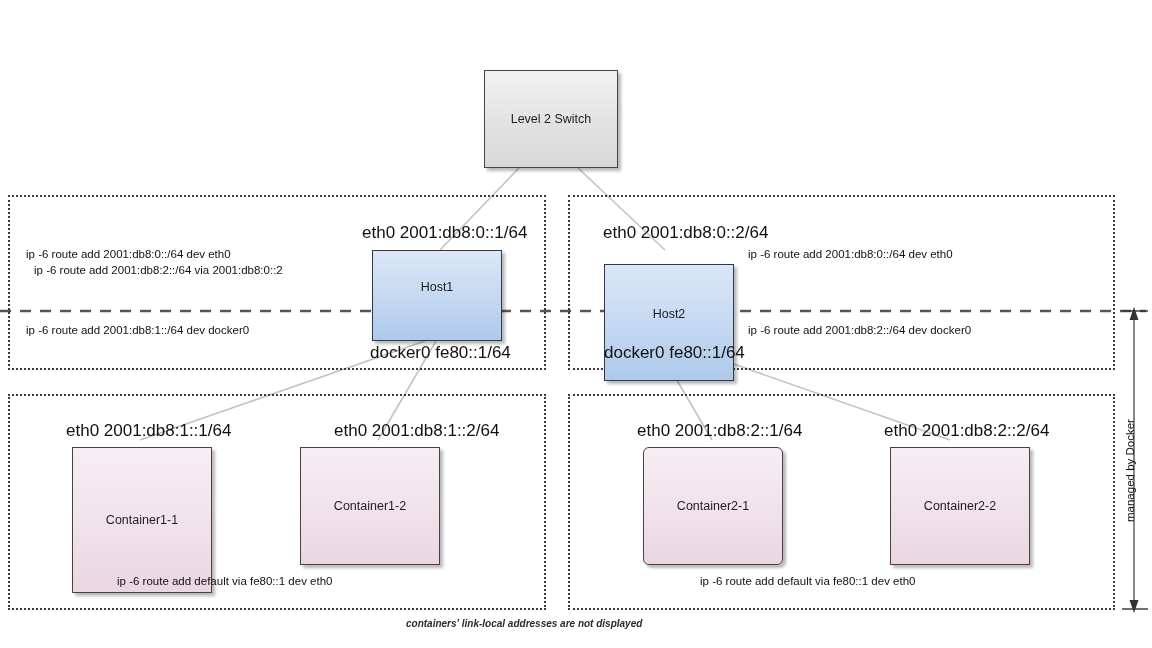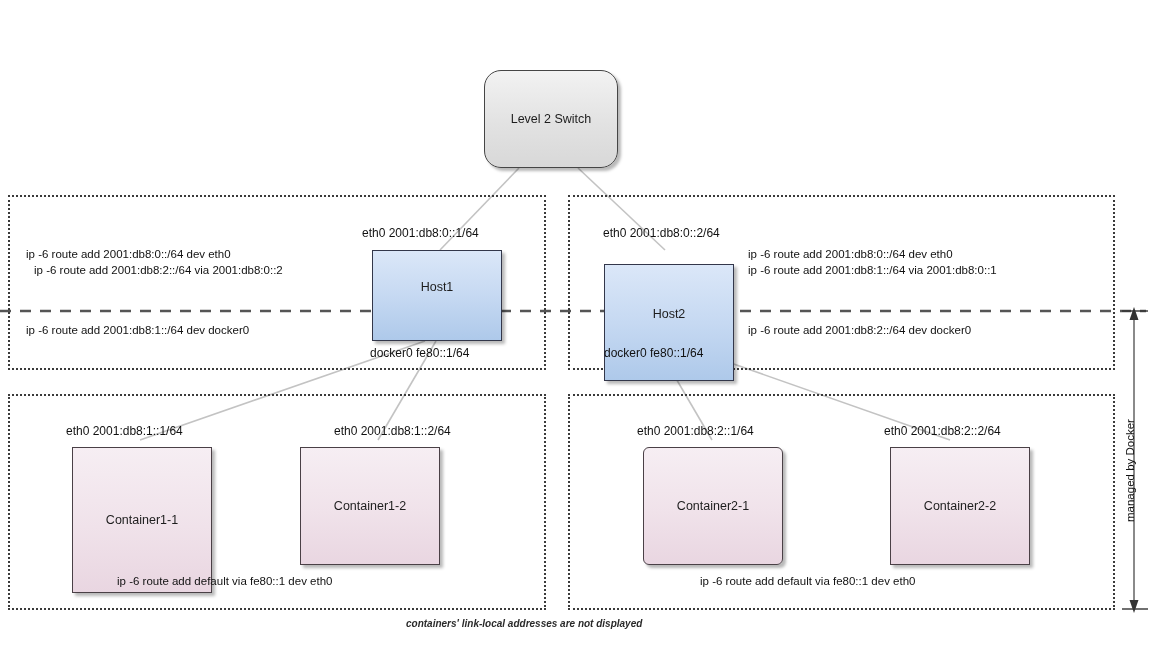--- a/index.html
+++ b/index.html
@@ -36,21 +36,20 @@
     align-items: center;
     justify-content: center;
     font-size: 12.5px;
     color: #1d1d1d;
     box-shadow: 3px 3px 3px rgba(0,0,0,0.28);
     z-index: 3;
   }
   .node-switch {
     background: linear-gradient(to bottom, #f2f2f2 0%, #e2e2e2 55%, #d8d8d8 100%);
     border-color: #454545;
-    border-radius: 17px;
   }
   .node-host {
     background: linear-gradient(to bottom, #dbe7f8 0%, #c6d9f2 50%, #aec9ea 100%);
     border-color: #33374a;
   }
   .node-container {
     background: linear-gradient(to bottom, #f6eef3 0%, #f0e2ea 55%, #e9d6e1 100%);
     border-color: #4a4046;
   }
 
@@ -65,21 +64,21 @@
   
   .txt {
     position: absolute;
     font-size: 11.5px;
     line-height: 16px;
     color: #111111;
     white-space: nowrap;
     z-index: 4;
   }
   .txt-cmd { font-size: 11.5px; }
-  .txt-if  { font-size: 12px; }
+  .txt-if  { font-size: 17px; }
   .caption {
     font-style: italic;
     font-weight: bold;
     font-size: 10px;
     color: #2a2a2a;
   }
 
   
   .span-label {
     position: absolute;
@@ -138,21 +137,20 @@
 
   <div class="txt txt-if" style="left:603px; top:225px;">eth0 2001:db8:0::2/64</div>
 
   <div class="node node-host" style="left:604px; top:264px; width:130px; height:117px;">
     <span style="margin-bottom:18px;">Host2</span>
   </div>
 
   <div class="txt txt-if" style="left:604px; top:345px;">docker0 fe80::1/64</div>
 
   <div class="txt txt-cmd" style="left:748px; top:246px;">ip -6 route add 2001:db8:0::/64 dev eth0</div>
-  <div class="txt txt-cmd" style="left:748px; top:262px;">ip -6 route add 2001:db8:1::/64 via  2001:db8:0::1</div>
   <div class="txt txt-cmd" style="left:748px; top:322px;">ip -6 route add 2001:db8:2::/64 dev docker0</div>
 
   <div class="group" style="left:8px; top:394px; width:538px; height:216px;"></div>
 
   <div class="txt txt-if" style="left:66px; top:423px;">eth0 2001:db8:1::1/64</div>
   <div class="node node-container" style="left:72px; top:447px; width:140px; height:146px;">
     <span>Container1-1</span>
   </div>
 
   <div class="txt txt-if" style="left:306px; top:423px;margin-left:28px;">eth0 2001:db8:1::2/64</div>

